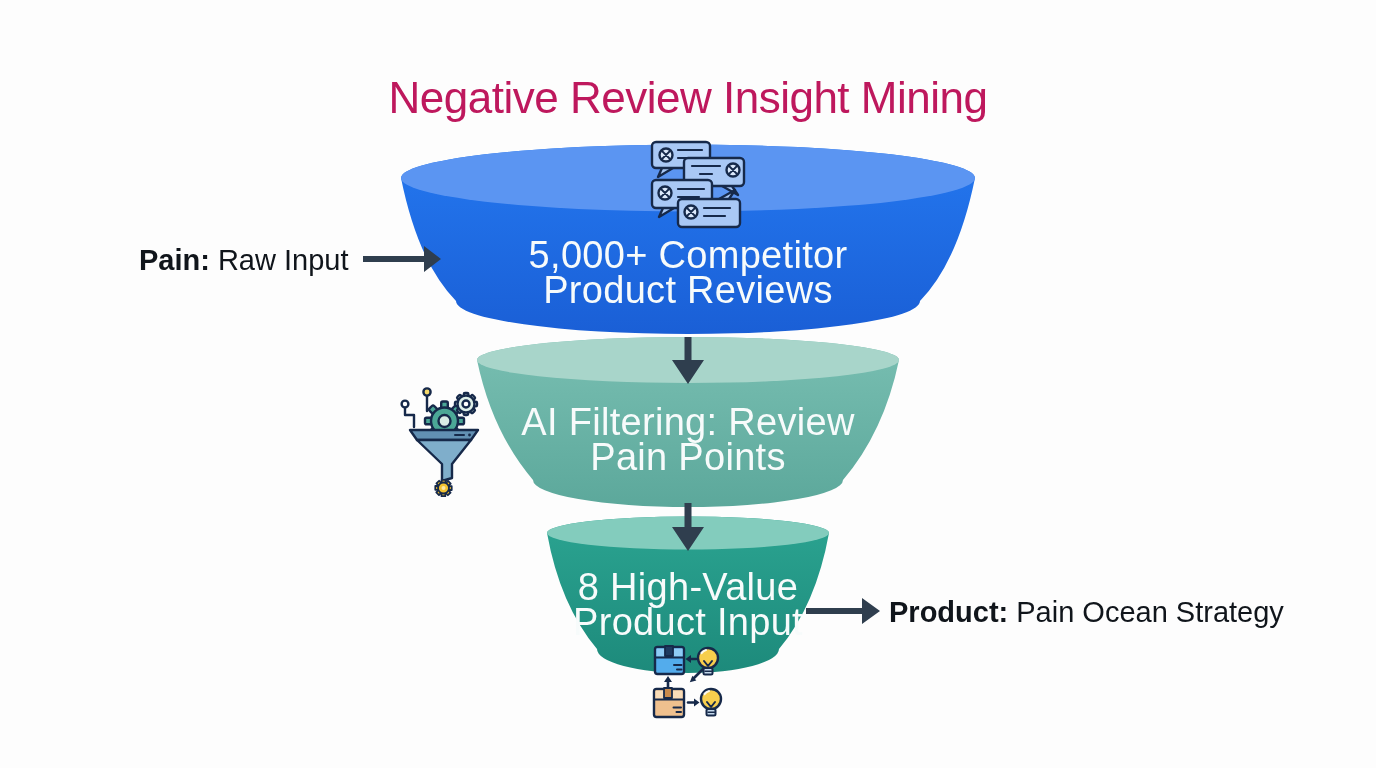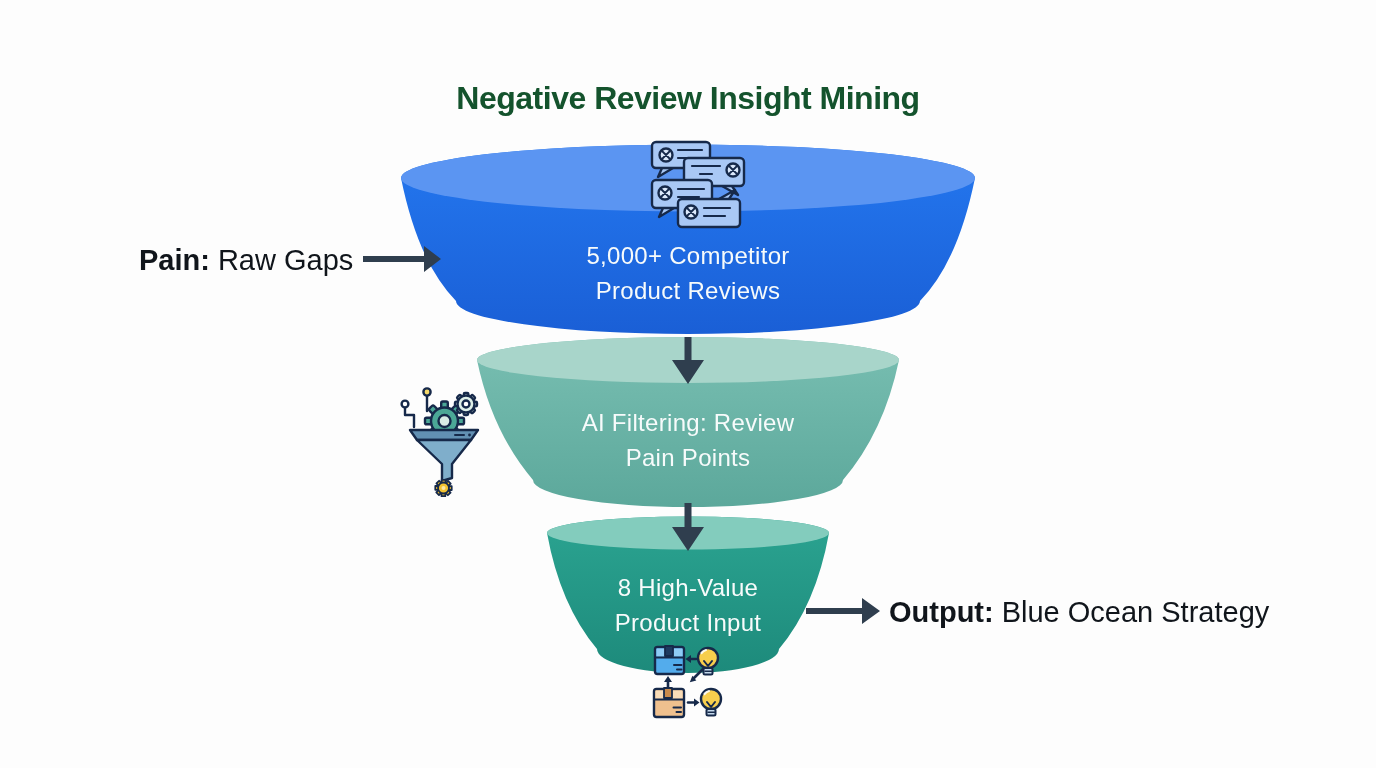--- a/index.html
+++ b/index.html
@@ -4,26 +4,26 @@
 <style>
   html,body{margin:0;padding:0;background:#e9e9e9;}
   .canvas{
     position:relative;width:1376px;height:768px;margin:0 auto;
     background:#fdfdfd;overflow:hidden;
     font-family:"Liberation Sans","DejaVu Sans",sans-serif;
   }
   .layer{position:absolute;left:0;top:0;width:1376px;height:768px;}
   .page-title{
     position:absolute;left:0;top:70px;width:1376px;height:56px;
-    text-align:center;font-size:32px;font-weight:700;letter-spacing:-.5px;
-    color:#14532d;line-height:56px;
+    text-align:center;font-size:44px;font-weight:400;letter-spacing:-.5px;
+    color:#be185d;line-height:56px;
   }
   .stage-label{
     position:absolute;left:458px;width:460px;text-align:center;
-    color:#f7fbfb;font-size:24px;font-weight:400;line-height:35px;
+    color:#f7fbfb;font-size:38px;font-weight:400;line-height:35px;
     letter-spacing:.3px;
   }
   .stage-label.s1{top:238px;}
   .stage-label.s2{top:405px;}
   .stage-label.s3{top:570px;}
   .io-label{
     position:absolute;font-size:29px;color:#10151b;white-space:nowrap;
     line-height:34px;
   }
   .io-label .b{font-weight:700;}
@@ -230,20 +230,20 @@
     <div>AI Filtering: Review</div>
     <div>Pain Points</div>
   </div>
 
   <div class="stage-label s3">
     <div>8 High-Value</div>
     <div>Product Input</div>
   </div>
 
   <div class="io-label input">
-    <span class="b">Pain:</span><span class="r">Raw Gaps</span>
+    <span class="b">Pain:</span><span class="r">Raw Input</span>
   </div>
 
   <div class="io-label output">
-    <span class="b">Output:</span><span class="r">Blue Ocean Strategy</span>
+    <span class="b">Product:</span><span class="r">Pain Ocean Strategy</span>
   </div>
 
 </div>
 
 </body></html>

